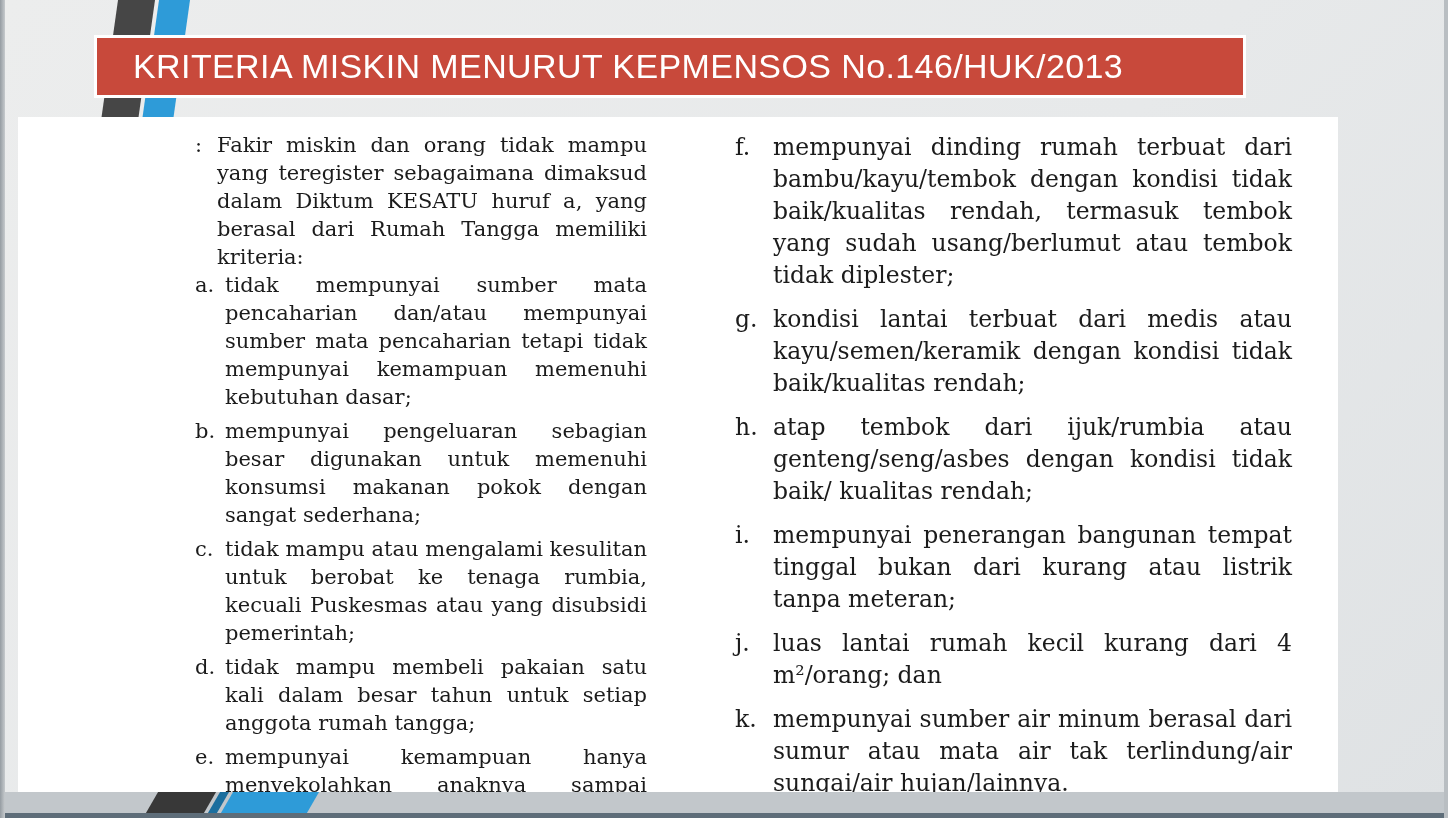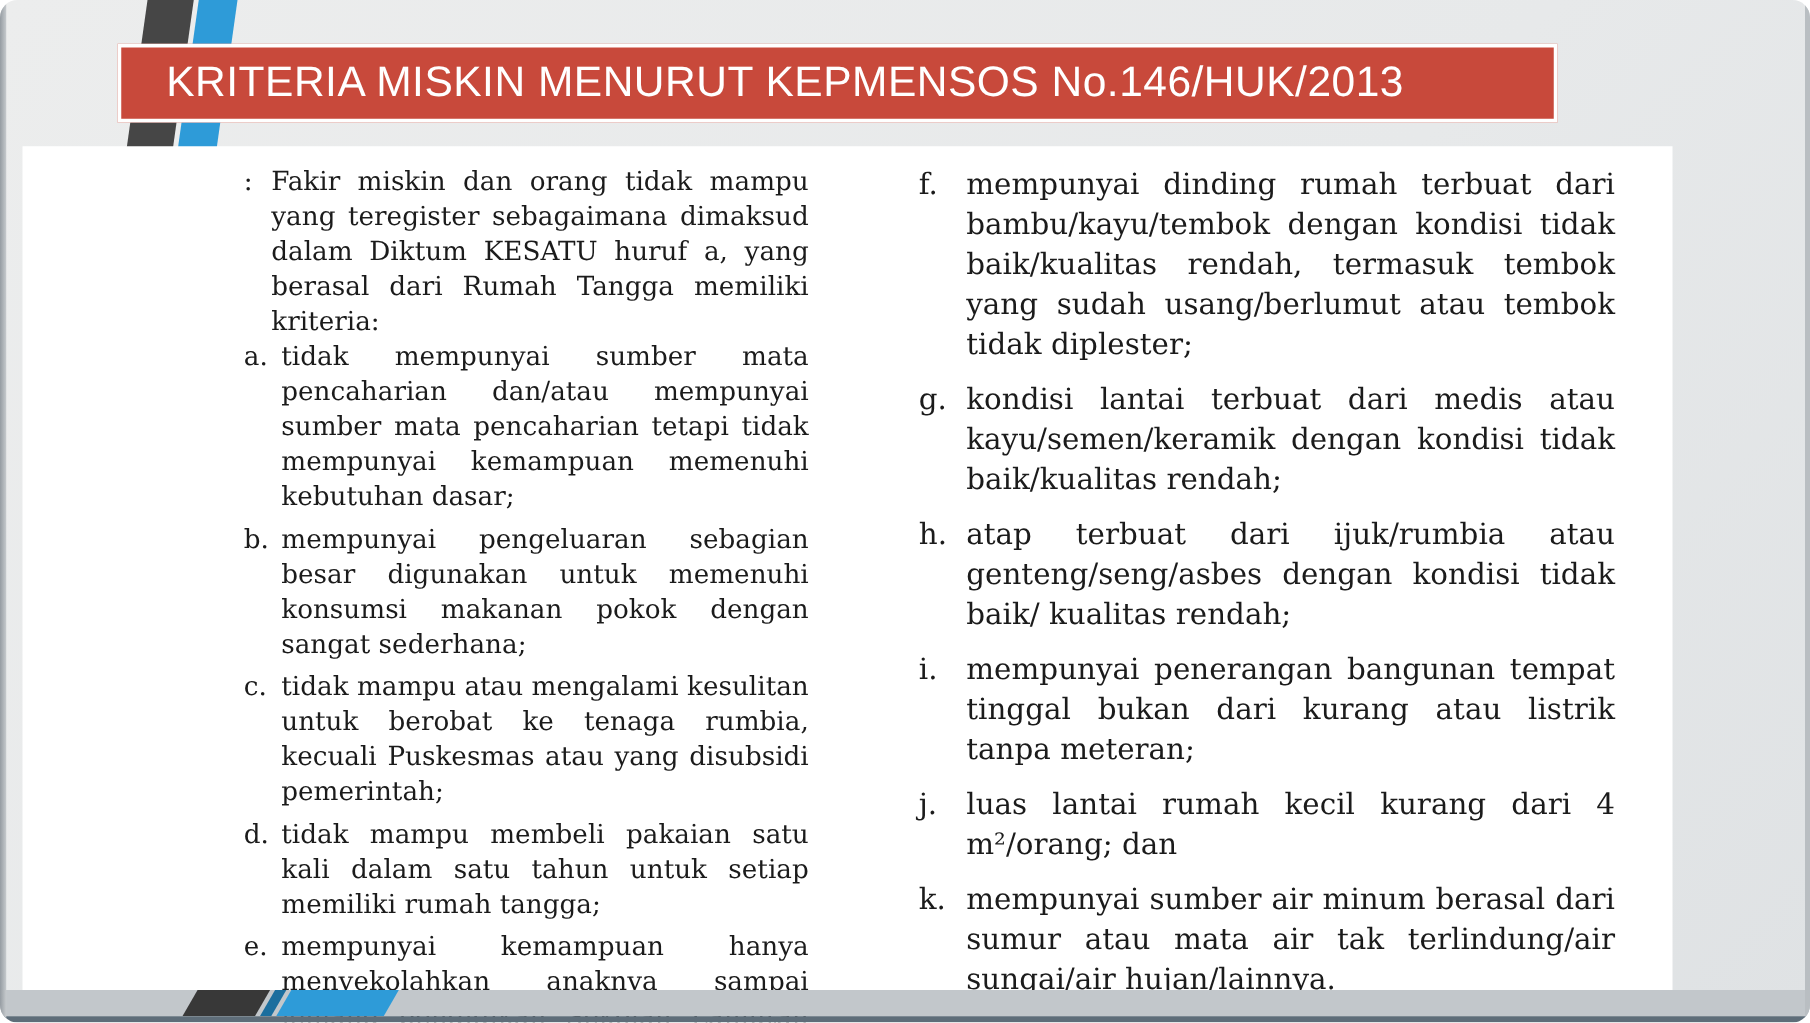--- a/index.html
+++ b/index.html
@@ -3,21 +3,20 @@
 <meta charset="utf-8">
 <style>
   html, body { margin: 0; padding: 0; }
   .slide {
     position: relative;
     width: 1448px;
     height: 818px;
     background: linear-gradient(135deg, #eceded 0%, #e7e9ea 55%, #dfe2e4 100%);
     overflow: hidden;
     font-family: "Liberation Sans", sans-serif;
-    border-radius: 14px;
   }
   
   .edge-left  { position: absolute; left: 0; top: 0; width: 5px; height: 818px;
                 background: linear-gradient(90deg, #959ca2, #c6cacd); }
   .edge-right { position: absolute; right: 0; top: 0; width: 4px; height: 818px;
                 background: #b9bec2; }
 
   
   .stripe-top { position: absolute; top: 0; height: 118px; transform: skewX(-8deg); transform-origin: top; }
   .stripe-top.dark { left: 118px; width: 37px; background: #464646; }
@@ -96,40 +95,40 @@
       <div class="para item">
         <span class="marker">b.</span>
         <div class="txt">mempunyai pengeluaran sebagian besar digunakan untuk memenuhi konsumsi makanan pokok dengan sangat sederhana;</div>
       </div>
       <div class="para item">
         <span class="marker">c.</span>
         <div class="txt">tidak mampu atau mengalami kesulitan untuk berobat ke tenaga rumbia, kecuali Puskesmas atau yang disubsidi pemerintah;</div>
       </div>
       <div class="para item">
         <span class="marker">d.</span>
-        <div class="txt">tidak mampu membeli pakaian satu kali dalam satu tahun untuk setiap memiliki rumah tangga;</div>
+        <div class="txt">tidak mampu membeli pakaian satu kali dalam besar tahun untuk setiap anggota rumah tangga;</div>
       </div>
       <div class="para item">
         <span class="marker">e.</span>
         <div class="txt">mempunyai kemampuan hanya menyekolahkan anaknya sampai jenjang pendidikan Sekolah Lanjutan Tingkat Pertama;</div>
       </div>
     </div>
 
     <div class="col col-right">
       <div class="para item first">
         <span class="marker">f.</span>
         <div class="txt">mempunyai dinding rumah terbuat dari bambu/kayu/tembok dengan kondisi tidak baik/kualitas rendah, termasuk tembok yang sudah usang/berlumut atau tembok tidak diplester;</div>
       </div>
       <div class="para item">
         <span class="marker">g.</span>
         <div class="txt">kondisi lantai terbuat dari medis atau kayu/semen/keramik dengan kondisi tidak baik/kualitas rendah;</div>
       </div>
       <div class="para item">
         <span class="marker">h.</span>
-        <div class="txt">atap terbuat dari ijuk/rumbia atau genteng/seng/asbes dengan kondisi tidak baik/ kualitas rendah;</div>
+        <div class="txt">atap tembok dari ijuk/rumbia atau genteng/seng/asbes dengan kondisi tidak baik/ kualitas rendah;</div>
       </div>
       <div class="para item">
         <span class="marker">i.</span>
         <div class="txt">mempunyai penerangan bangunan tempat tinggal bukan dari kurang atau listrik tanpa meteran;</div>
       </div>
       <div class="para item">
         <span class="marker">j.</span>
         <div class="txt">luas lantai rumah kecil kurang dari 4 m²/orang; dan</div>
       </div>
       <div class="para item">

